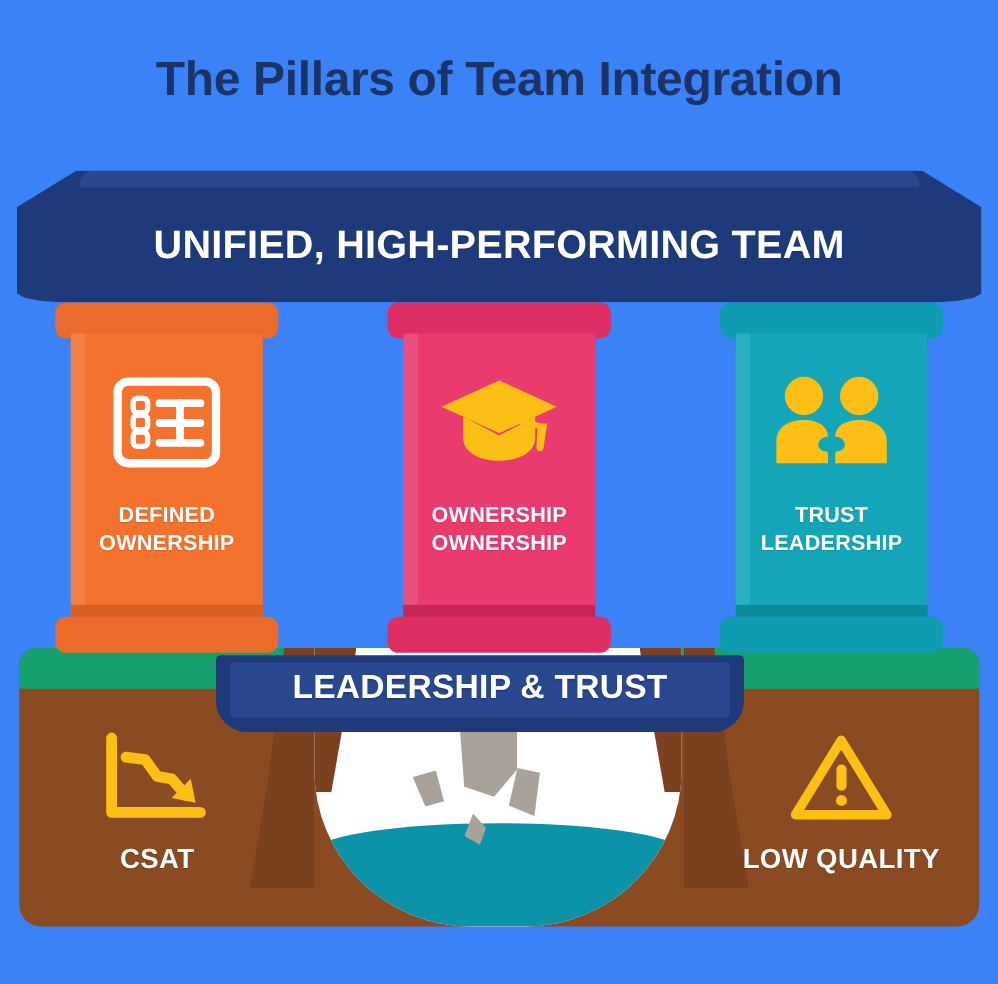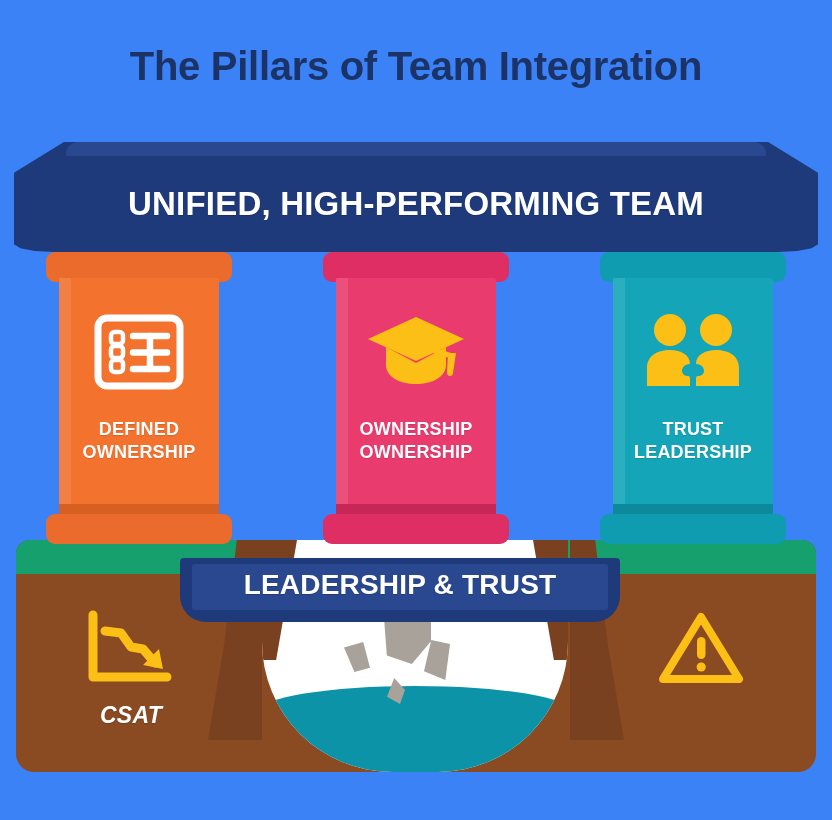--- a/index.html
+++ b/index.html
@@ -246,21 +246,21 @@
     clip-path: polygon(0 0, 28% 0, 42% 52%, 60% 100%, 0 100%);
   }
 
   
   .found-item {
     position: absolute;
     top: 602px;
     width: 190px;
     text-align: center;
   }
-  #found-left  { left: 36px; font-style: italic;  }
+  #found-left  { left: 36px;  }
   #found-right { left: 606px; }
   .found-icon {
     height: 92px;
     display: flex;
     align-items: center;
     justify-content: center;
   }
   .found-label {
     margin-top: 8px;
     color: #ffffff;
@@ -294,21 +294,21 @@
     left: 387px; top: 678px; width: 18px; height: 26px;
     background: #A8A29B;
     -webkit-clip-path: polygon(40% 0, 100% 46%, 72% 100%, 0 72%);
     clip-path: polygon(40% 0, 100% 46%, 72% 100%, 0 72%);
   }
 
   
   #banner {
     position: absolute;
     left: 180px;
-    top: 558px;
+    top: 546px;
     width: 440px;
     height: 64px;
   }
   #banner-shape {
     position: absolute;
     inset: 0;
     background: #1E3A7B;
     border-radius: 4px 4px 26px 26px;
   }
   #banner-inner {
@@ -370,20 +370,21 @@
   </div>
 
   <div class="found-item" id="found-right">
     <div class="found-icon">
       <svg width="88" height="78" viewBox="0 0 88 78" aria-hidden="true">
         <path d="M44 8 L82 70 L6 70 Z" fill="none" stroke="#FBBF15" stroke-width="8" stroke-linejoin="round"></path>
         <rect x="40" y="28" width="8.5" height="22" rx="4.2" fill="#FBBF15"></rect>
         <circle cx="44.2" cy="58" r="4.6" fill="#FBBF15"></circle>
       </svg>
     </div>
+    <div class="found-label">LOW QUALITY</div>
   </div>
 
   <div class="debris" id="debris-big"></div>
   <div class="debris" id="debris-1"></div>
   <div class="debris" id="debris-2"></div>
   <div class="debris" id="debris-3"></div>
 
   <div class="pillar p1">
     <div class="cap"></div>
     <div class="cap-shadow"></div>

